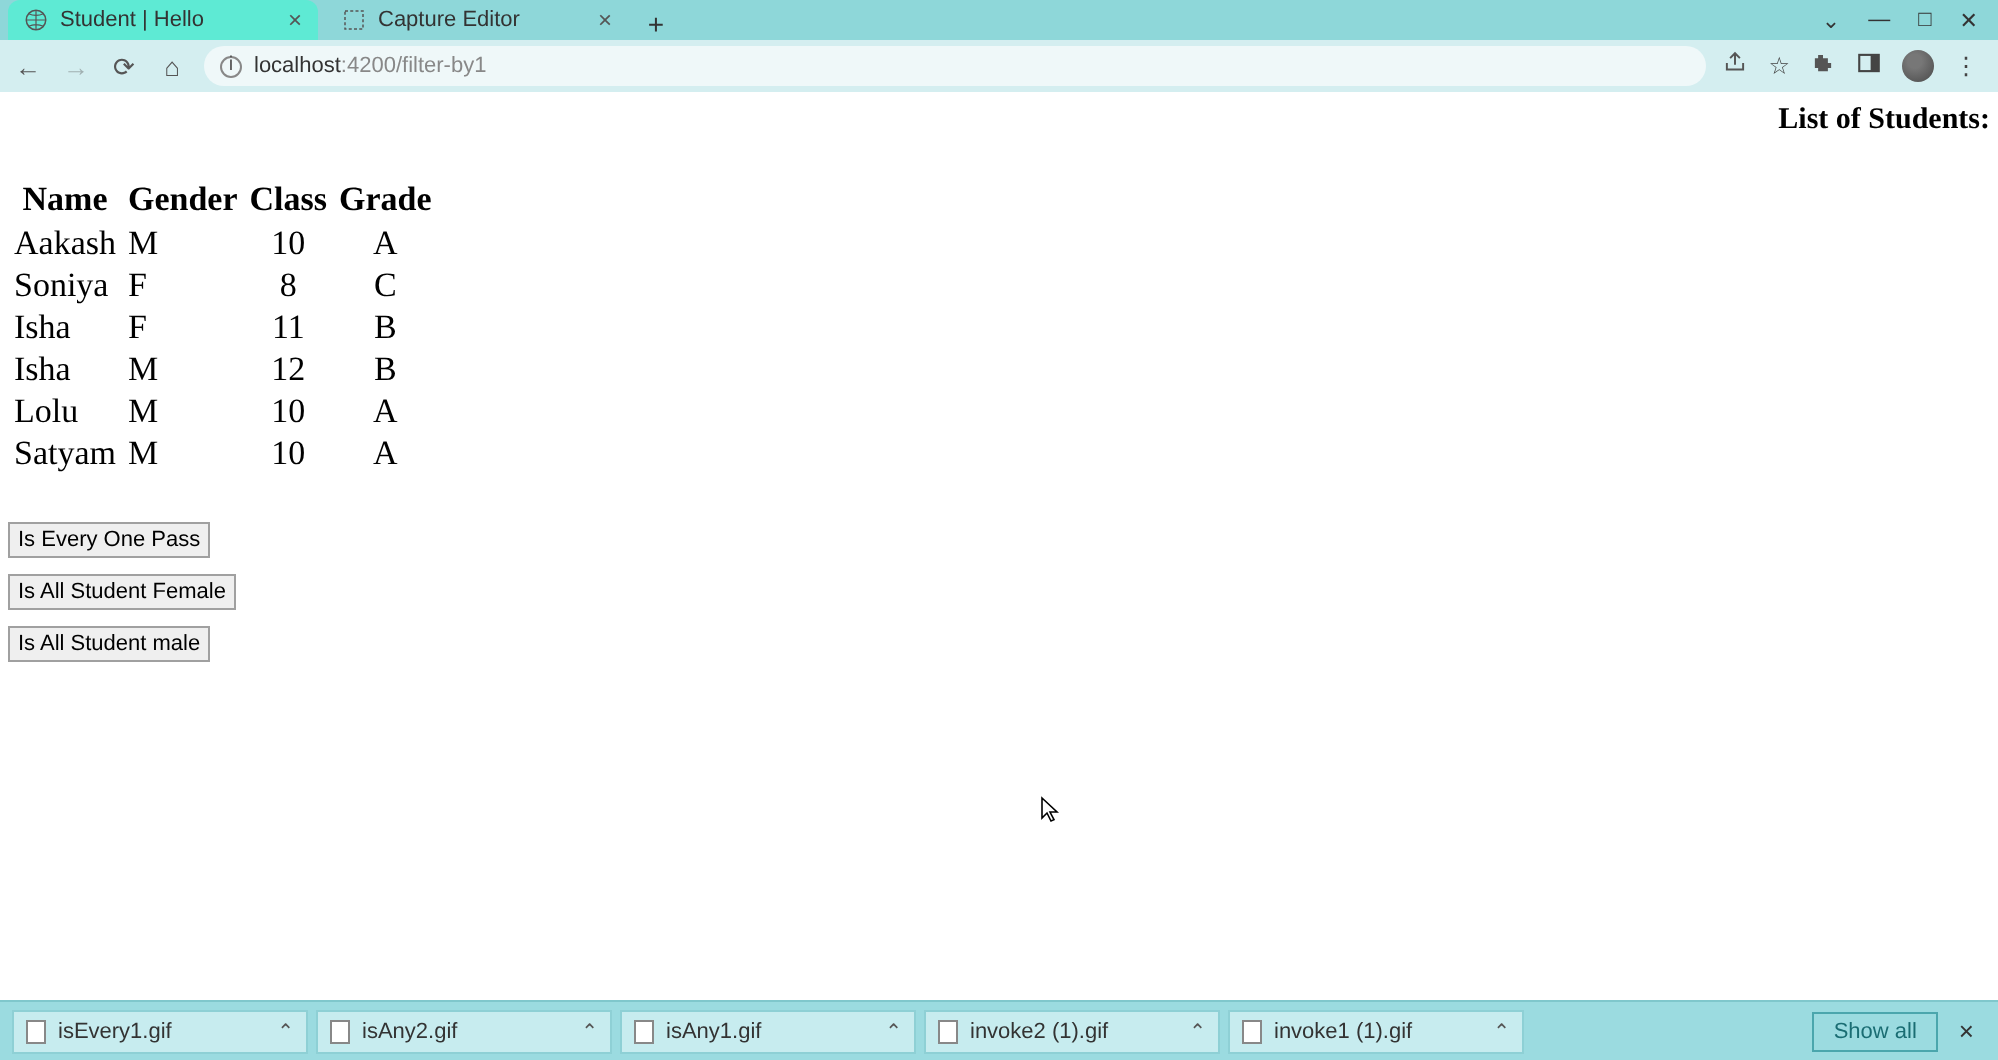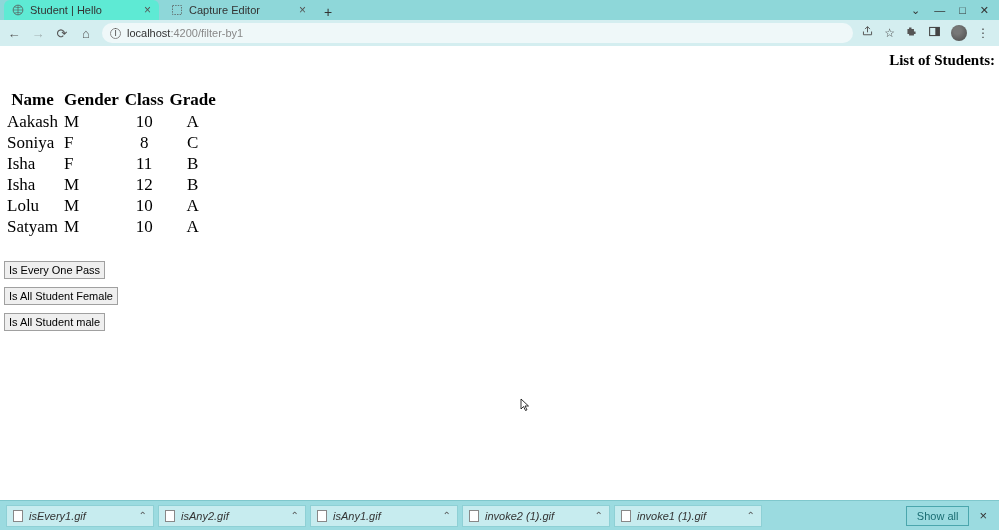--- a/index.html
+++ b/index.html
@@ -33,21 +33,21 @@
   table.students { border-collapse: collapse; font-family: "Times New Roman", serif; font-size: 17px; }
   table.students th { text-align: center; padding: 1px 3px; font-weight: bold; }
   table.students td { text-align: left; padding: 0.5px 3px; }
   table.students td.center { text-align: center; }
   .btns { margin-top: 24px; display: flex; flex-direction: column; gap: 8px; align-items: flex-start; }
   .btns button { font-family: Arial, sans-serif; font-size: 11px; background: #efefef; border: 1px solid #a0a0a0; padding: 2px 4px; }
 
   .downloads-bar { position: absolute; left: 0; right: 0; bottom: 0; height: 30px; background: #9bdbe0; display: flex; align-items: center; padding: 0 6px; gap: 4px; border-top: 1px solid #7fc7cc; }
   .dl-item { width: 148px; height: 22px; background: #c7ecef; border: 1px solid #8ed0d5; display: flex; align-items: center; padding: 0 6px; font-size: 11px; color: #333; gap: 6px; overflow: hidden; }
   .dl-item .file-icon { width: 10px; height: 12px; border: 1px solid #888; background: #fff; position: relative; flex-shrink: 0; }
-  .dl-item .name { flex: 1; white-space: nowrap; overflow: hidden; text-overflow: ellipsis; font-style: italic; }
+  .dl-item .name { flex: 1; white-space: nowrap; overflow: hidden; text-overflow: ellipsis; }
   .dl-item .chev { font-size: 10px; color: #555; }
   .show-all { margin-left: auto; border: 1px solid #4ba6ad; background: transparent; color: #1a6d73; font-size: 11px; padding: 3px 10px; }
   .dl-close { font-size: 13px; color: #333; padding: 0 6px; }
 
   .cursor { position: absolute; left: 520px; top: 398px; font-size: 12px; color: #000; pointer-events: none; }
 </style>
 </head>
 <body>
 
 <div class="chrome-top">

